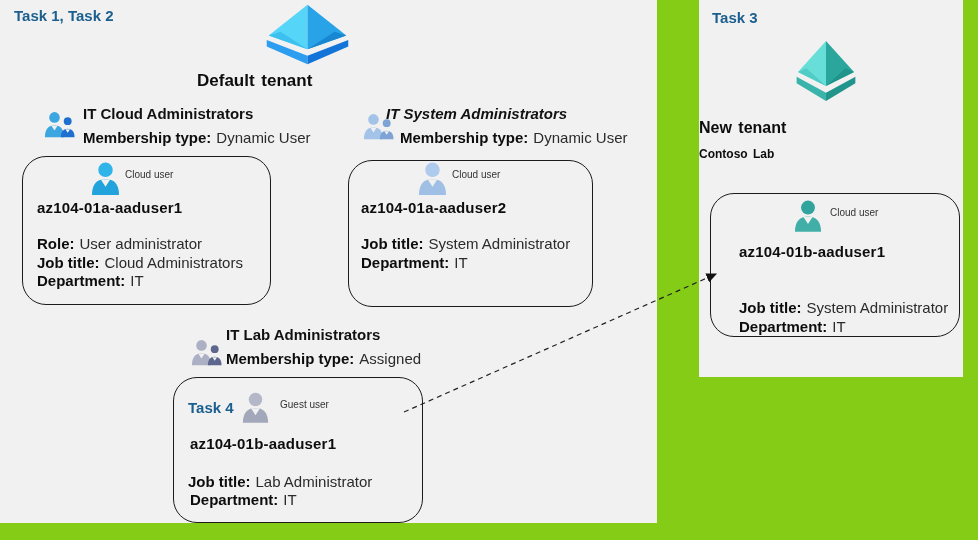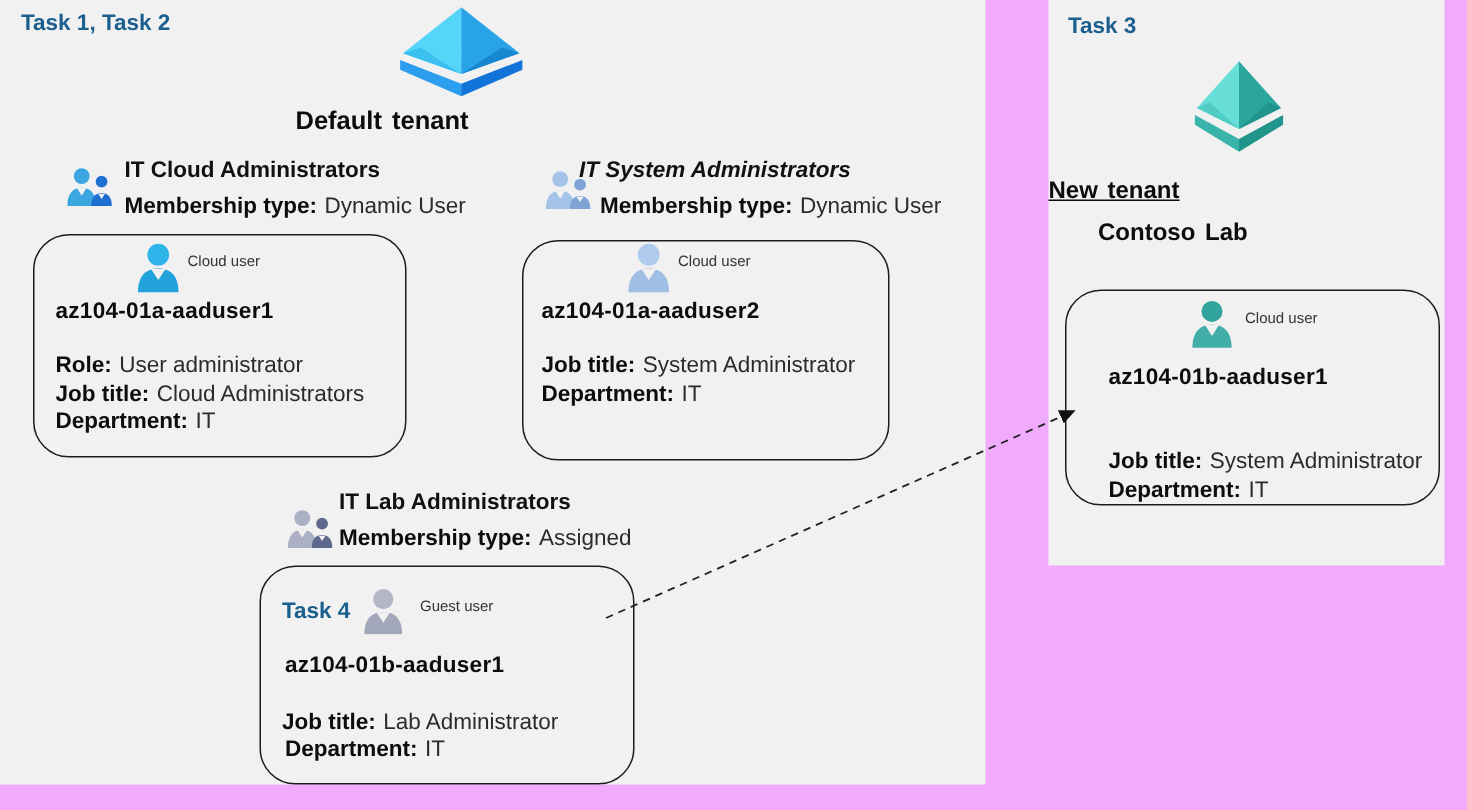--- a/index.html
+++ b/index.html
@@ -4,21 +4,21 @@
 <style>
   * { margin:0; padding:0; box-sizing:border-box; }
   html,body { background:#ffffff; }
   body {
     font-family: "Liberation Sans", sans-serif;
     color:#1a1a1a;
   }
   .stage {
     position:relative;
     width:978px; height:540px;
-    background:#f0abfc;
+    background:#84cc16;
     overflow:hidden;
   }
   .panel { position:absolute; background:#f1f1f2; }
   .panel-left  { left:0;   top:0; width:657px; height:523px; }
   .panel-right { left:699px; top:0; width:264px; height:377px; }
 
   .task-label {
     position:absolute;
     font-size:15px; font-weight:bold; color:#1a5f8e;
     white-space:nowrap;
@@ -189,22 +189,22 @@
     <svg viewBox="0 0 100 68" preserveAspectRatio="none">
       <path d="M50,2 L10,35 L50,50 Z" fill="#67dfd8"></path>
       <path d="M50,2 L90,35 L50,50 Z" fill="#2aa69d"></path>
       <path d="M22,31 L10,35 L50,50 Z" fill="#4fccc4"></path>
       <path d="M78,31 L90,35 L50,50 Z" fill="#1f948b"></path>
       <path d="M8,40 L50,57 L50,66 L8,47 Z" fill="#3ab3aa"></path>
       <path d="M92,40 L50,57 L50,66 L92,47 Z" fill="#21948b"></path>
     </svg>
   </div>
 
-  <div class="tenant-title" style="left:699px; top:119px; width:260px; font-size:16px;text-decoration:underline;">New tenant</div>
-  <div class="tenant-title" style="left:699px; top:147px; width:264px; font-size:16px;padding-left:33px;">Contoso Lab</div>
+  <div class="tenant-title" style="left:699px; top:119px; width:260px; font-size:16px;">New tenant</div>
+  <div class="tenant-title" style="left:699px; top:147px; width:264px; font-size:12px;">Contoso Lab</div>
 
   <div class="user-card" style="left:710px; top:193px; width:250px; height:144px;"></div>
   <div class="icon" style="left:794px; top:200px; width:28px; height:32px;">
     <svg viewBox="0 0 30 34">
       <circle cx="15" cy="8" r="7.5" fill="#31a49d"></circle>
       <path d="M1,34 C1,22.5 6.5,17.5 15,17.5 C23.5,17.5 29,22.5 29,34 Z" fill="#41aea7"></path>
       <path d="M10,17.8 L15,25.5 L20,17.8 Z" fill="#f1f1f2"></path>
     </svg>
   </div>
   <div class="user-type-label" style="left:830px; top:207px;">Cloud user</div>

